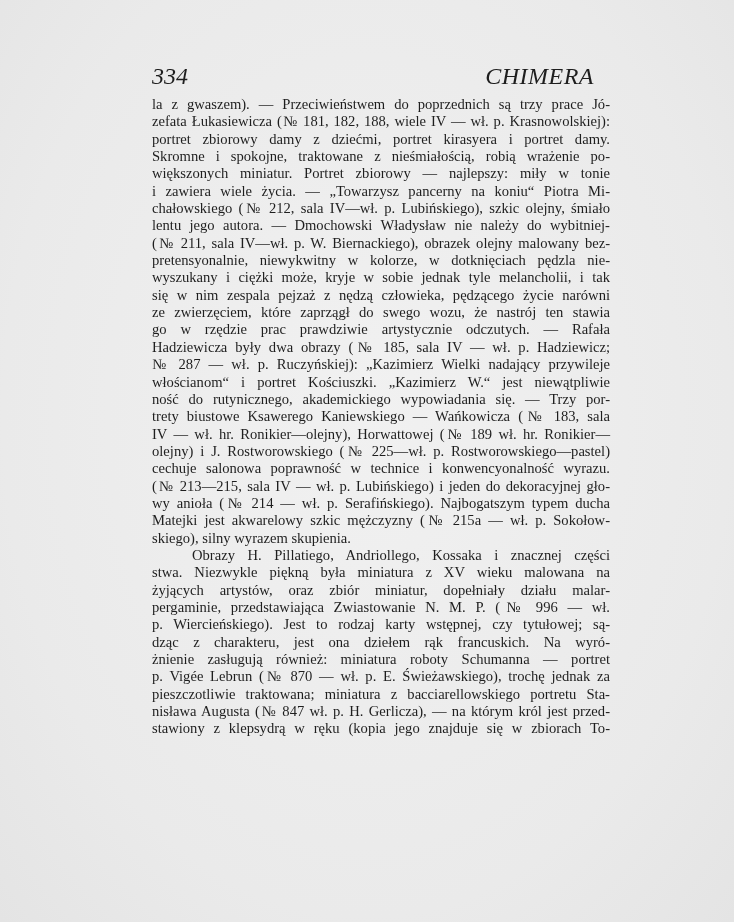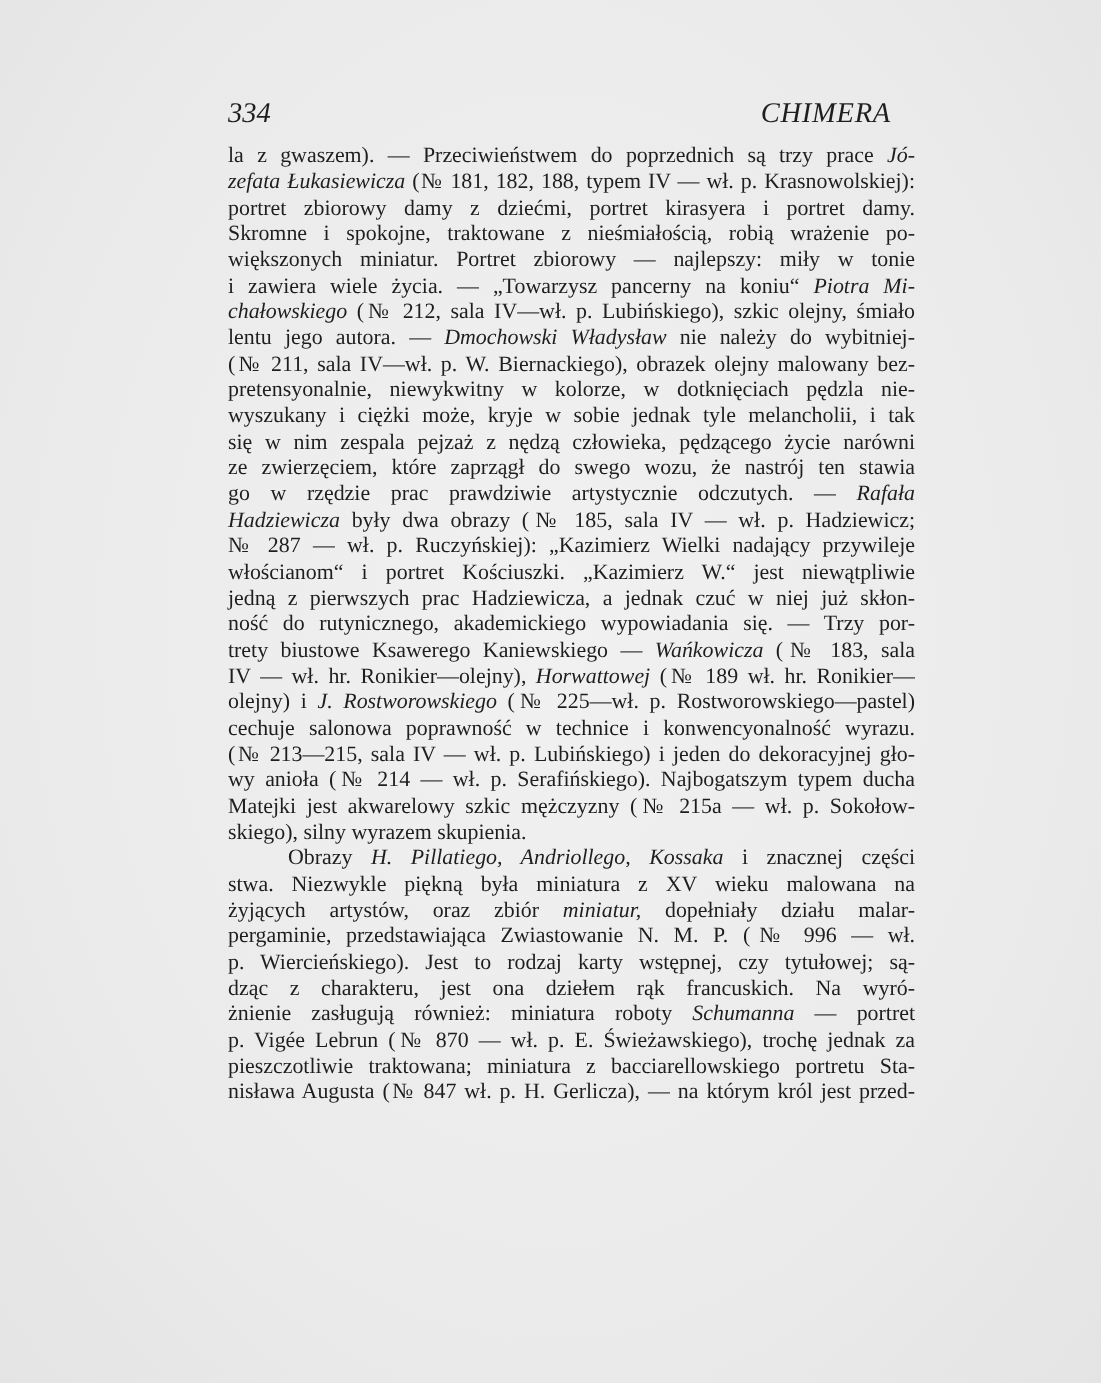--- a/index.html
+++ b/index.html
@@ -21,21 +21,21 @@
       width: 734px; height: 922px;
       background: radial-gradient(ellipse at 50% 45%, #f1f1f1 0%, #eaeaea 70%, #e4e4e4 100%);
     }
     .running-head {
       position: absolute;
       left: 152px;
       top: 64px;
       width: 458px;
       height: 24px;
       font-style: italic;
-      font-size: 19px;
+      font-size: 24px;
       line-height: 24px;
     }
     .folio {
       position: absolute;
       left: 0;
       top: 0;
     }
     .journal-title {
       position: absolute;
       right: 16px;
@@ -58,64 +58,63 @@
       height: 17.35px;
       overflow: visible;
     }
     .line.last {
       text-align-last: left;
     }
     .line.indent {
       text-indent: 40px;
     }
     .it {
-      font-style: italic;
       margin-top: 12px;
     }
   </style>
 </head>
 <body>
 
 <div class="page">
   <div class="running-head">
     <span class="folio">334</span>
     <span class="journal-title">CHIMERA</span>
   </div>
   <div class="body-text" id="body-text">
       <span class="line"><span>la z gwaszem). — Przeciwieństwem do poprzednich są trzy prace </span><span class="it">Jó-</span></span>
-      <span class="line"><span class="it">zefata Łukasiewicza</span><span> (№ 181, 182, 188, typem IV — wł. p. Krasnowolskiej):</span></span>
+      <span class="line"><span class="it">zefata Łukasiewicza</span><span> (№ 181, 182, 188, wiele IV — wł. p. Krasnowolskiej):</span></span>
       <span class="line"><span>portret zbiorowy damy z dziećmi, portret kirasyera i portret damy.</span></span>
       <span class="line"><span>Skromne i spokojne, traktowane z nieśmiałością, robią wrażenie po-</span></span>
       <span class="line"><span>większonych miniatur. Portret zbiorowy — najlepszy: miły w tonie</span></span>
       <span class="line"><span>i zawiera wiele życia. — „Towarzysz pancerny na koniu“ </span><span class="it">Piotra Mi-</span></span>
       <span class="line"><span class="it">chałowskiego</span><span> (№ 212, sala IV—wł. p. Lubińskiego), szkic olejny, śmiało</span></span>
       <span class="line"><span>lentu jego autora. — </span><span class="it">Dmochowski Władysław</span><span> nie należy do wybitniej-</span></span>
       <span class="line"><span>(№ 211, sala IV—wł. p. W. Biernackiego), obrazek olejny malowany bez-</span></span>
       <span class="line"><span>pretensyonalnie, niewykwitny w kolorze, w dotknięciach pędzla nie-</span></span>
       <span class="line"><span>wyszukany i ciężki może, kryje w sobie jednak tyle melancholii, i tak</span></span>
       <span class="line"><span>się w nim zespala pejzaż z nędzą człowieka, pędzącego życie narówni</span></span>
       <span class="line"><span>ze zwierzęciem, które zaprzągł do swego wozu, że nastrój ten stawia</span></span>
       <span class="line"><span>go w rzędzie prac prawdziwie artystycznie odczutych. — </span><span class="it">Rafała</span></span>
       <span class="line"><span class="it">Hadziewicza</span><span> były dwa obrazy (№ 185, sala IV — wł. p. Hadziewicz;</span></span>
       <span class="line"><span>№ 287 — wł. p. Ruczyńskiej): „Kazimierz Wielki nadający przywileje</span></span>
       <span class="line"><span>włościanom“ i portret Kościuszki. „Kazimierz W.“ jest niewątpliwie</span></span>
-      <span class="line"><span>jedną z pierwszych prac Hadziewicza, a jednak czuć w niej już skłon-</span></span>
       <span class="line"><span>ność do rutynicznego, akademickiego wypowiadania się. — Trzy por-</span></span>
       <span class="line"><span>trety biustowe Ksawerego Kaniewskiego — </span><span class="it">Wańkowicza</span><span> (№ 183, sala</span></span>
       <span class="line"><span>IV — wł. hr. Ronikier—olejny), </span><span class="it">Horwattowej</span><span> (№ 189 wł. hr. Ronikier—</span></span>
       <span class="line"><span>olejny) i </span><span class="it">J. Rostworowskiego</span><span> (№ 225—wł. p. Rostworowskiego—pastel)</span></span>
       <span class="line"><span>cechuje salonowa poprawność w technice i konwencyonalność wyrazu.</span></span>
       <span class="line"><span>(№ 213—215, sala IV — wł. p. Lubińskiego) i jeden do dekoracyjnej gło-</span></span>
       <span class="line"><span>wy anioła (№ 214 — wł. p. Serafińskiego). Najbogatszym typem ducha</span></span>
       <span class="line"><span>Matejki jest akwarelowy szkic mężczyzny (№ 215a — wł. p. Sokołow-</span></span>
       <span class="line last"><span>skiego), silny wyrazem skupienia.</span></span>
       <span class="line indent"><span>Obrazy </span><span class="it">H. Pillatiego, Andriollego, Kossaka</span><span> i znacznej części</span></span>
       <span class="line"><span>stwa. Niezwykle piękną była miniatura z XV wieku malowana na</span></span>
       <span class="line"><span>żyjących artystów, oraz zbiór </span><span class="it">miniatur,</span><span> dopełniały działu malar-</span></span>
       <span class="line"><span>pergaminie, przedstawiająca Zwiastowanie N. M. P. (№ 996 — wł.</span></span>
       <span class="line"><span>p. Wiercieńskiego). Jest to rodzaj karty wstępnej, czy tytułowej; są-</span></span>
       <span class="line"><span>dząc z charakteru, jest ona dziełem rąk francuskich. Na wyró-</span></span>
       <span class="line"><span>żnienie zasługują również: miniatura roboty </span><span class="it">Schumanna</span><span> — portret</span></span>
       <span class="line"><span>p. Vigée Lebrun (№ 870 — wł. p. E. Świeżawskiego), trochę jednak za</span></span>
       <span class="line"><span>pieszczotliwie traktowana; miniatura z bacciarellowskiego portretu Sta-</span></span>
       <span class="line"><span>nisława Augusta (№ 847 wł. p. H. Gerlicza), — na którym król jest przed-</span></span>
+      <span class="line"><span>stawiony z klepsydrą w ręku (kopia jego znajduje się w zbiorach To-</span></span>
     </div>
 </div>
 
 </body></html>

